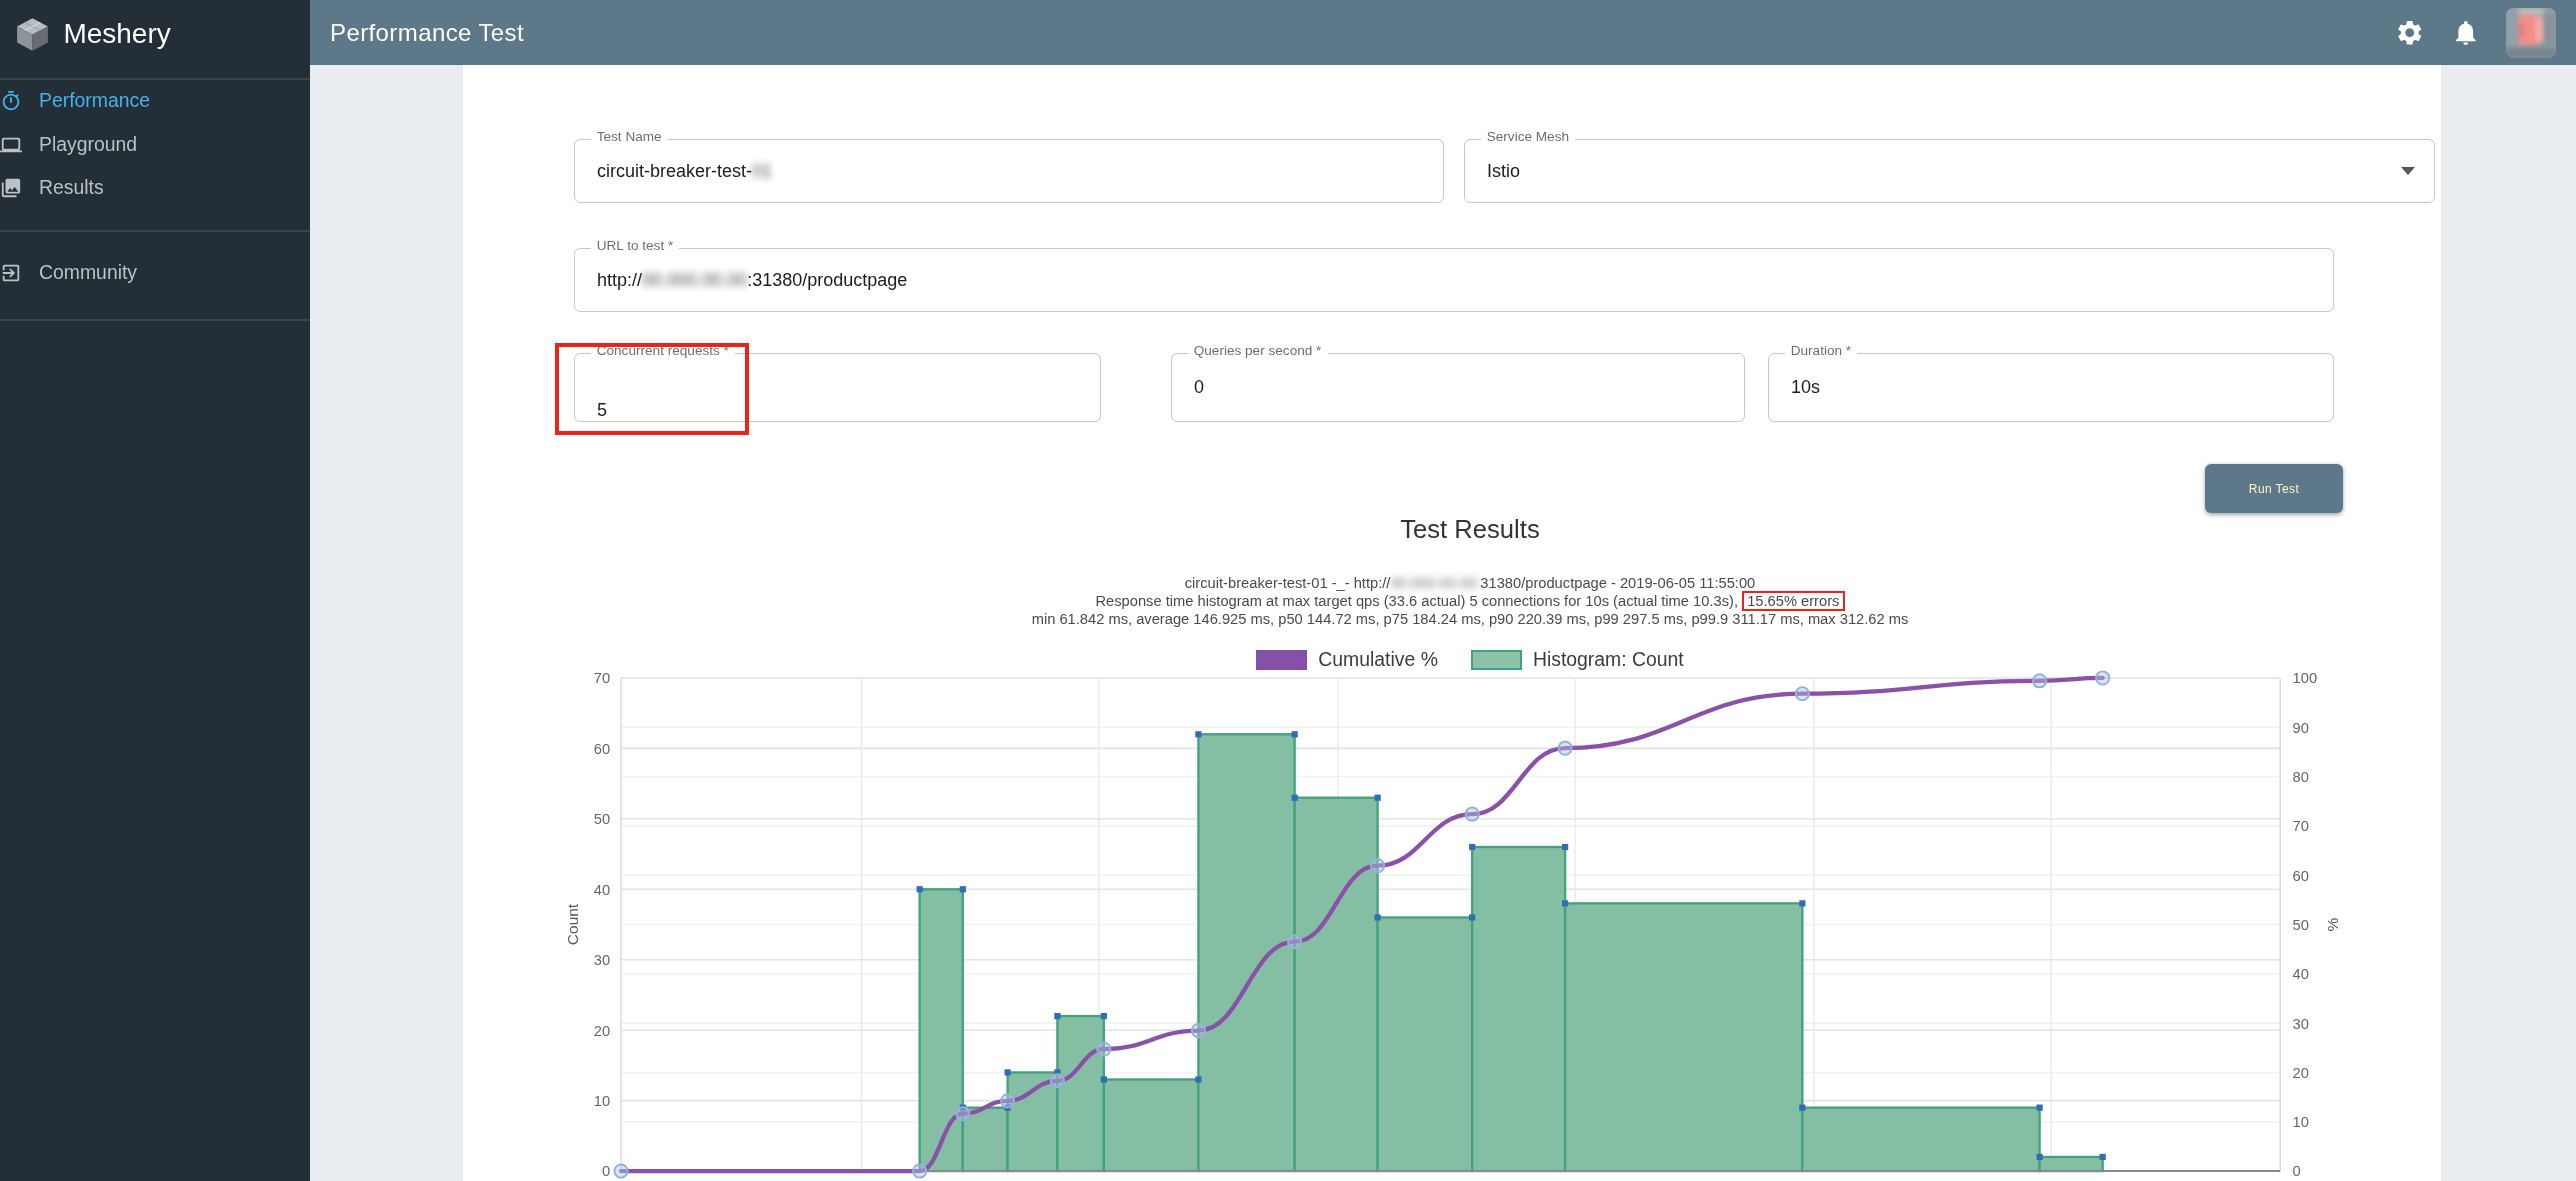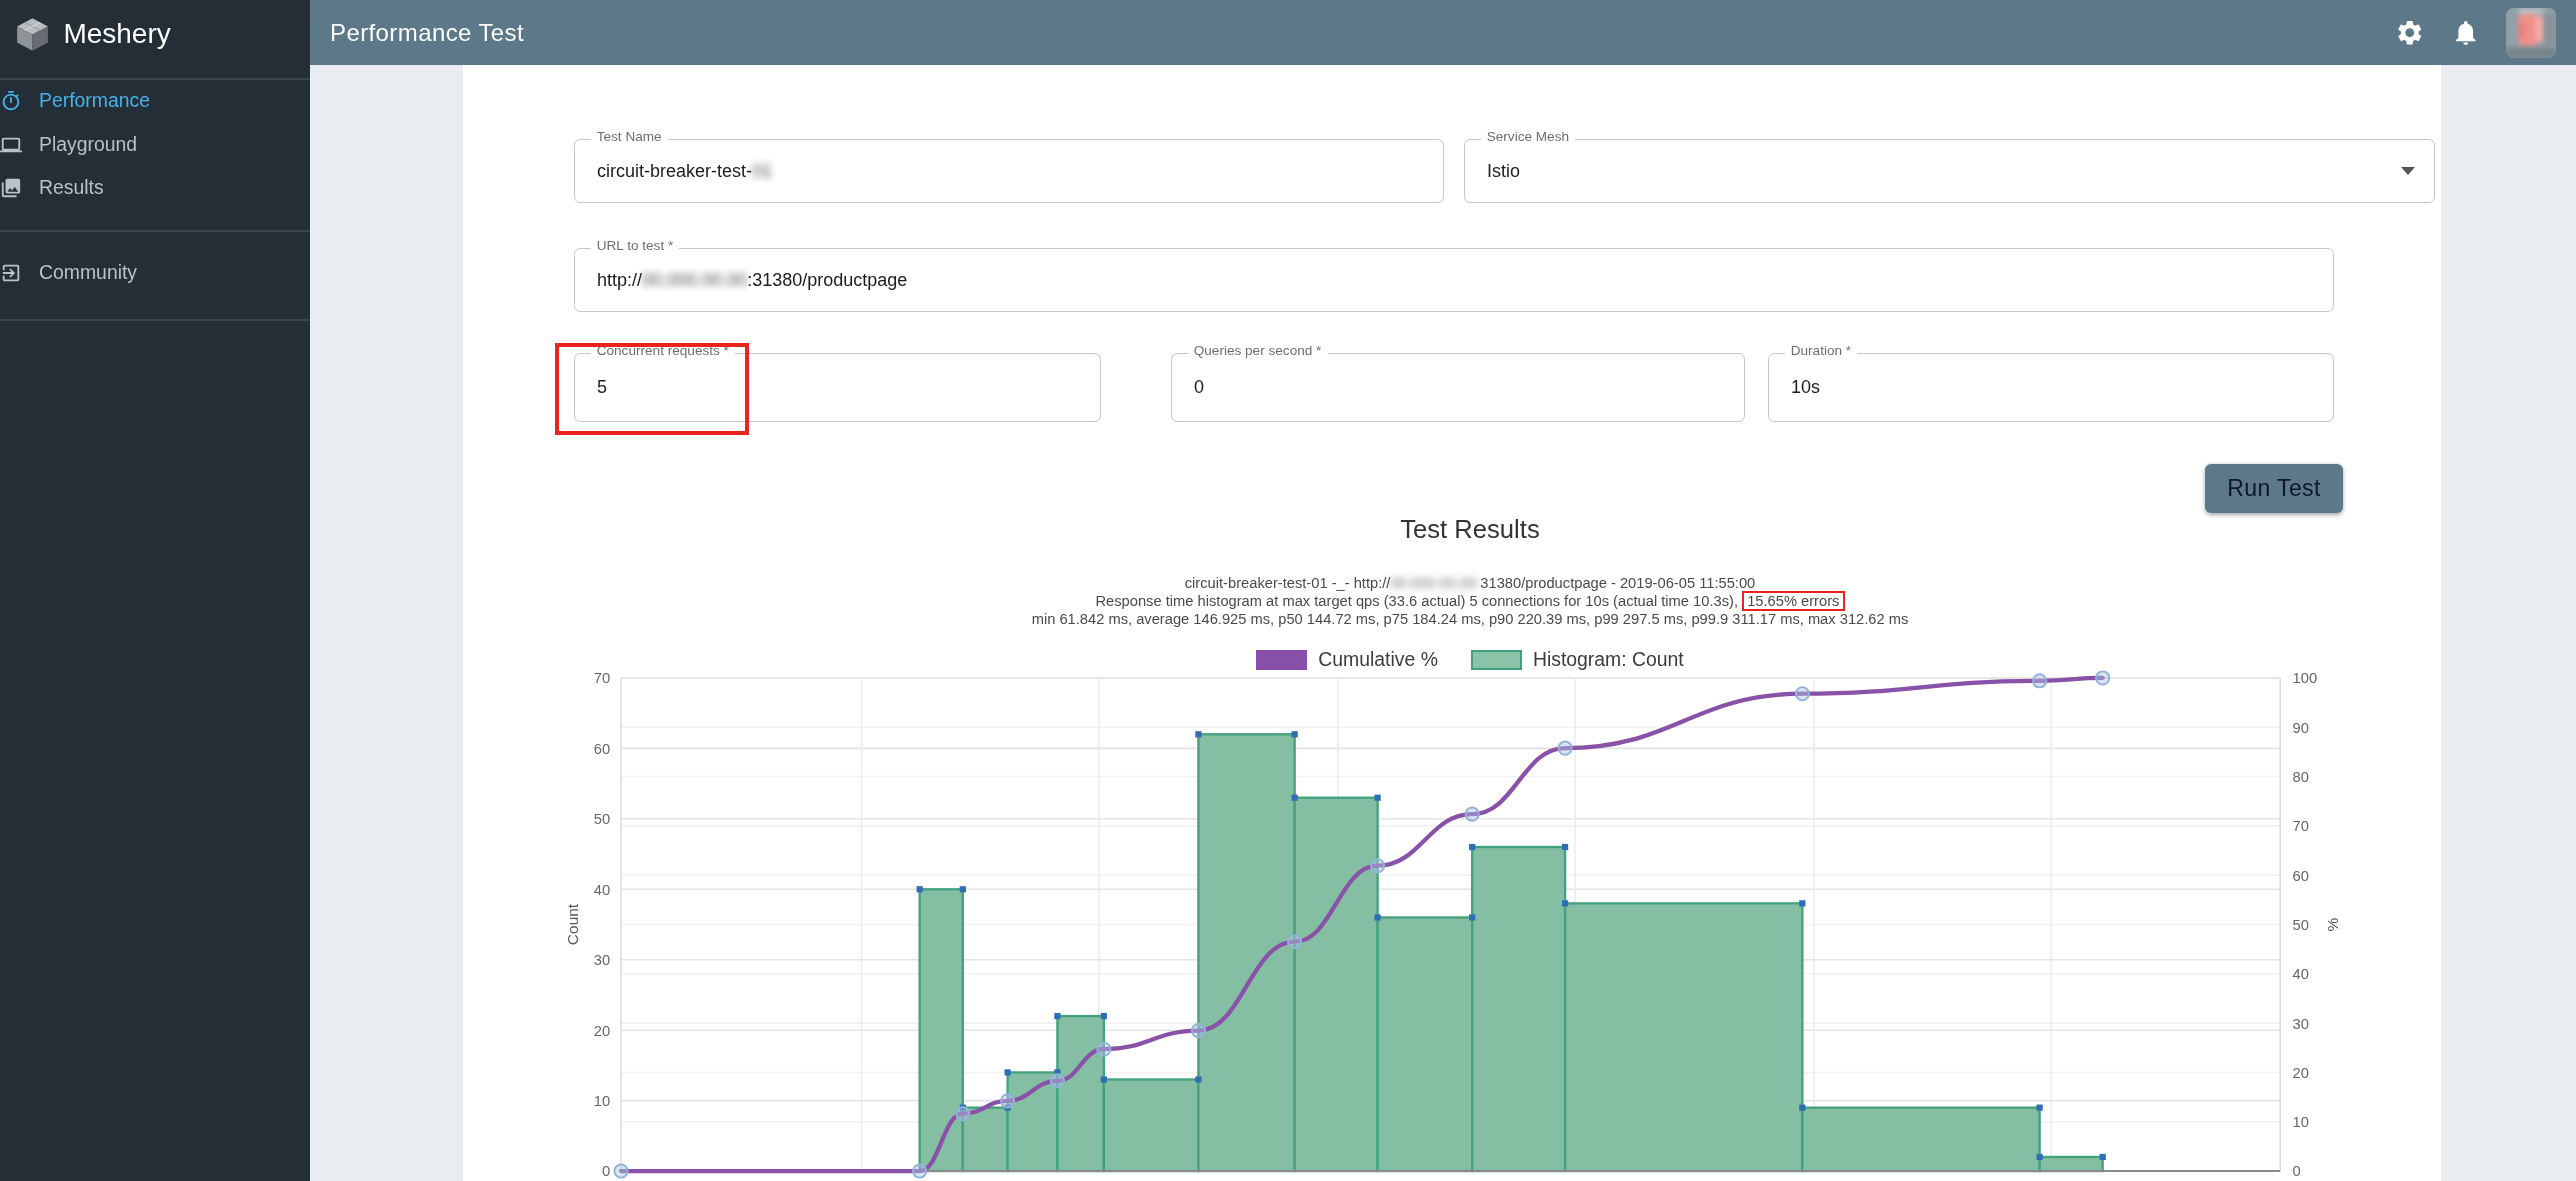--- a/index.html
+++ b/index.html
@@ -24,21 +24,21 @@
 
   
   .paper{position:absolute;left:463px;top:65px;width:1978px;height:1117px;background:#ffffff;z-index:1;}
 
   
   .field{position:absolute;border:1.6px solid #c6c6c6;border-radius:6.2px;background:#fff;box-sizing:border-box;display:flex;align-items:center;padding-left:22px;font-size:18px;color:#1c1c1c;cursor:text;}
   .field .flabel{position:absolute;top:-11px;left:15.5px;background:#fff;padding:0 6.2px;font-size:13.6px;color:#6e6e6e;white-space:nowrap;cursor:default;}
   .select-arrow{position:absolute;right:18.6px;top:50%;margin-top:-3.9px;width:0;height:0;border-left:7px solid transparent;border-right:7px solid transparent;border-top:8.5px solid #555;}
   .redact{filter:blur(3.5px);display:inline-block;opacity:.8;}
 
-  .run-btn{position:absolute;left:1742px;top:399px;width:138px;height:49px;background:#5d7889;color:#0f172a;border:none;border-radius:6.2px;font-size:23px;font-family:"Liberation Sans",sans-serif;display:flex;align-items:center;justify-content:center;box-shadow:0 1.6px 4.7px rgba(0,0,0,.35);cursor:pointer;letter-spacing:0.4px;}
+  .run-btn{position:absolute;left:1742px;top:399px;width:138px;height:49px;background:#5d7889;color:#fef9c3;border:none;border-radius:6.2px;font-size:12px;font-family:"Liberation Sans",sans-serif;display:flex;align-items:center;justify-content:center;box-shadow:0 1.6px 4.7px rgba(0,0,0,.35);cursor:pointer;letter-spacing:0.4px;}
 
   
   .results-title{position:absolute;left:96px;top:450px;width:1822px;text-align:center;font-size:25.6px;font-weight:500;color:#333;}
   .summary{position:absolute;left:96px;top:509px;width:1822px;text-align:center;font-size:14.7px;color:#4a4a4a;line-height:18px;}
   .err-box{border:2.3px solid #e8251d;padding:0 3.1px;}
   .legend{position:absolute;left:96px;top:583px;width:1822px;display:flex;justify-content:center;align-items:center;font-size:19.4px;color:#3c3c3c;}
   .sw{width:51px;height:20px;margin-right:11px;}
   .sw-purple{background:#8650a8;}
   .sw-green{background:#8ac3a8;border:2.3px solid #44a17e;box-sizing:border-box;margin-left:33px;}
   .chart-wrap{position:absolute;left:96px;top:602px;width:1822px;height:515px;}
@@ -136,21 +136,21 @@
       <span class="select-arrow"></span>
     </div>
 
     <div class="field" style="left:111px;top:183px;width:1760px;height:64px;">
       <span class="flabel">URL to test *</span>
       <span>http://</span>
         <span class="redact">00.000.00.00</span>
         <span>:31380/productpage</span>
     </div>
 
-    <div class="field" style="left:111px;top:288px;width:527px;height:69px;">
+    <div class="field" style="left:111px;top:288px;width:527px;height:69px;align-items:flex-end;">
       <span class="flabel">Concurrent requests *</span>
       <span>5</span>
     </div>
 
     <div class="field" style="left:708px;top:288px;width:574px;height:69px;">
       <span class="flabel">Queries per second *</span>
       <span>0</span>
     </div>
 
     <div class="field" style="left:1305px;top:288px;width:566px;height:69px;text-align:center;">

